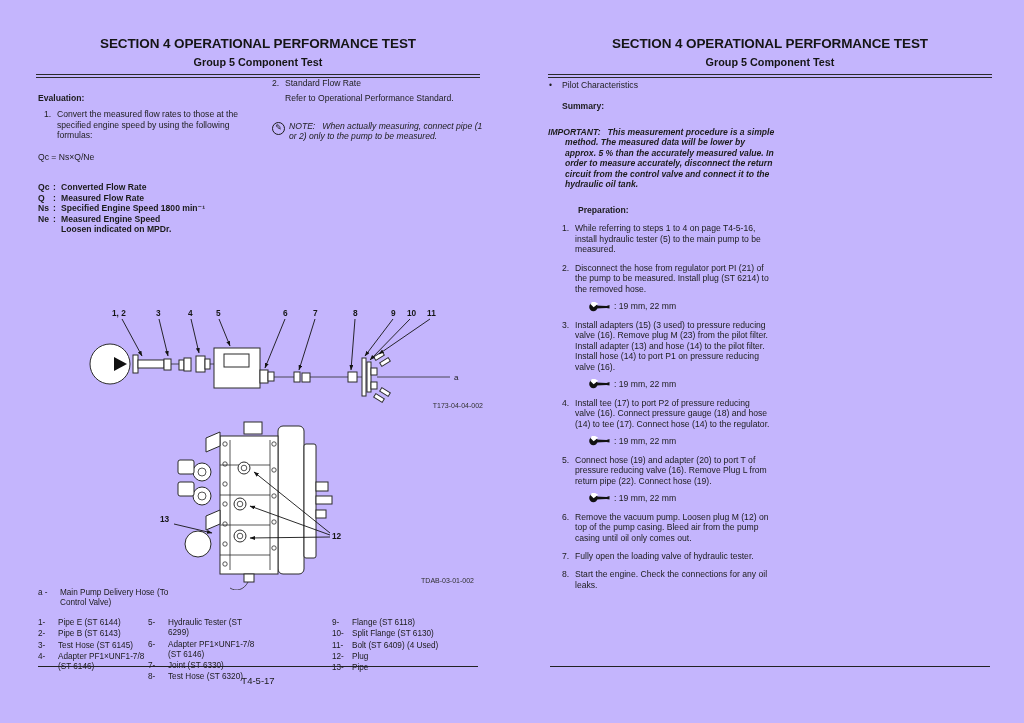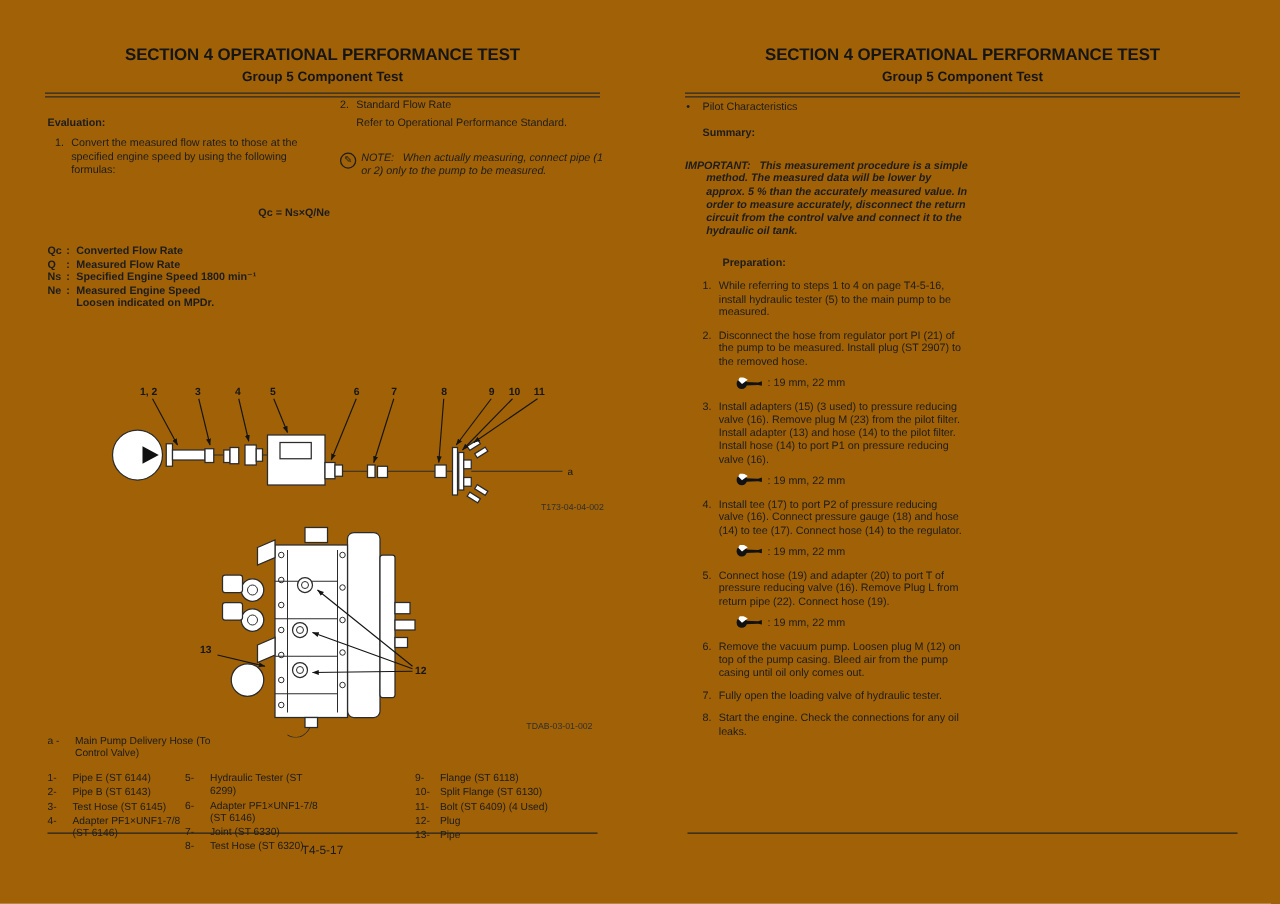--- a/index.html
+++ b/index.html
@@ -1,18 +1,18 @@
 <!DOCTYPE html>
 <html><head>
 <meta charset="utf-8">
 <style>
   html,body{margin:0;padding:0;background:#ffffff;}
   body{width:1024px;height:723px;overflow:hidden;position:relative;
        font-family:"Liberation Sans","DejaVu Sans",sans-serif;color:#1b1b1b;}
-  .page{position:absolute;top:0;width:512px;height:723px;background:#a16207;}
+  .page{position:absolute;top:0;width:512px;height:723px;background:#c4b5fd;}
   #page-left{left:0;} #page-right{left:512px;}
 
   
   .hdr{position:absolute;top:36px;left:36px;width:444px;text-align:center;}
   .hdr-title{font-size:13.5px;font-weight:700;letter-spacing:-0.1px;color:#151515;}
   .hdr-sub{font-size:10.8px;font-weight:700;margin-top:5px;color:#151515;}
   .hdr-rule{margin-top:6px;border-top:1.8px solid #2a2a2a;}
   .hdr-rule-b{margin-top:2px;border-top:1.2px solid #2a2a2a;}
 
   
@@ -21,21 +21,21 @@
            font-size:9.5px;color:#1b1b1b;}
 
   
   .txt{font-size:8.6px;line-height:1.22;color:#1c1c1c;}
   .li{display:flex;}
   .li .num{flex:none;width:13px;}
   .colA{position:absolute;left:38px;top:78px;width:226px;}
   .colB{position:absolute;left:272px;top:78px;width:214px;}
   .h-eval{font-weight:700;margin-top:15px;}
   .step1{margin-top:6px;padding-left:6px;}
-  .formula{margin-top:24px;font-weight:700;text-align:right;}
+  .formula{margin-top:11px;font-weight:400;}
   .defs{margin-top:20px;}
   .def{display:flex;font-weight:700;line-height:1.22;}
   .def .t{flex:none;width:15px;}
   .def .c{flex:none;width:8px;}
   .def .d{flex:1;}
   .refline{margin-top:5px;margin-left:13px;}
   .note{margin-top:17px;display:flex;font-style:italic;}
   .note-icon{flex:none;width:11px;height:11px;border:1px solid #1c1c1c;border-radius:50%;
              font-size:8px;line-height:10px;text-align:center;font-style:normal;margin-right:4px;margin-top:1px;}
   .note .lbl{font-weight:400;margin-right:7px;}
@@ -368,21 +368,21 @@
 
     <div class="prep-h">Preparation:</div>
 
     <div class="steps">
       <div class="step">
         <span class="num">1.</span>
           <span>While referring to steps 1 to 4 on page T4-5-16, install hydraulic tester (5) to the main pump to be measured.</span>
       </div>
       <div class="step">
         <span class="num">2.</span>
-          <span>Disconnect the hose from regulator port PI (21) of the pump to be measured. Install plug (ST 2907) to the removed hose.</span>
+          <span>Disconnect the hose from regulator port PI (21) of the pump to be measured. Install plug (ST 6214) to the removed hose.</span>
       </div>
       <div class="wrench-row">
         <svg class="wrench-ic" width="21" height="10" viewBox="0 0 21 10">
           <circle cx="4.4" cy="5" r="4.2" fill="#111"></circle>
           <polygon points="3.6,-1.5 9.2,1.8 4.6,5.2 1.6,2.2" fill="#fff"></polygon>
           <polygon points="7,3.6 17.5,4 20.5,3 20.5,6.6 17.5,5.9 7,6.4" fill="#111"></polygon>
         </svg>
         <span>: 19 mm, 22 mm</span>
       </div>
       <div class="step">

